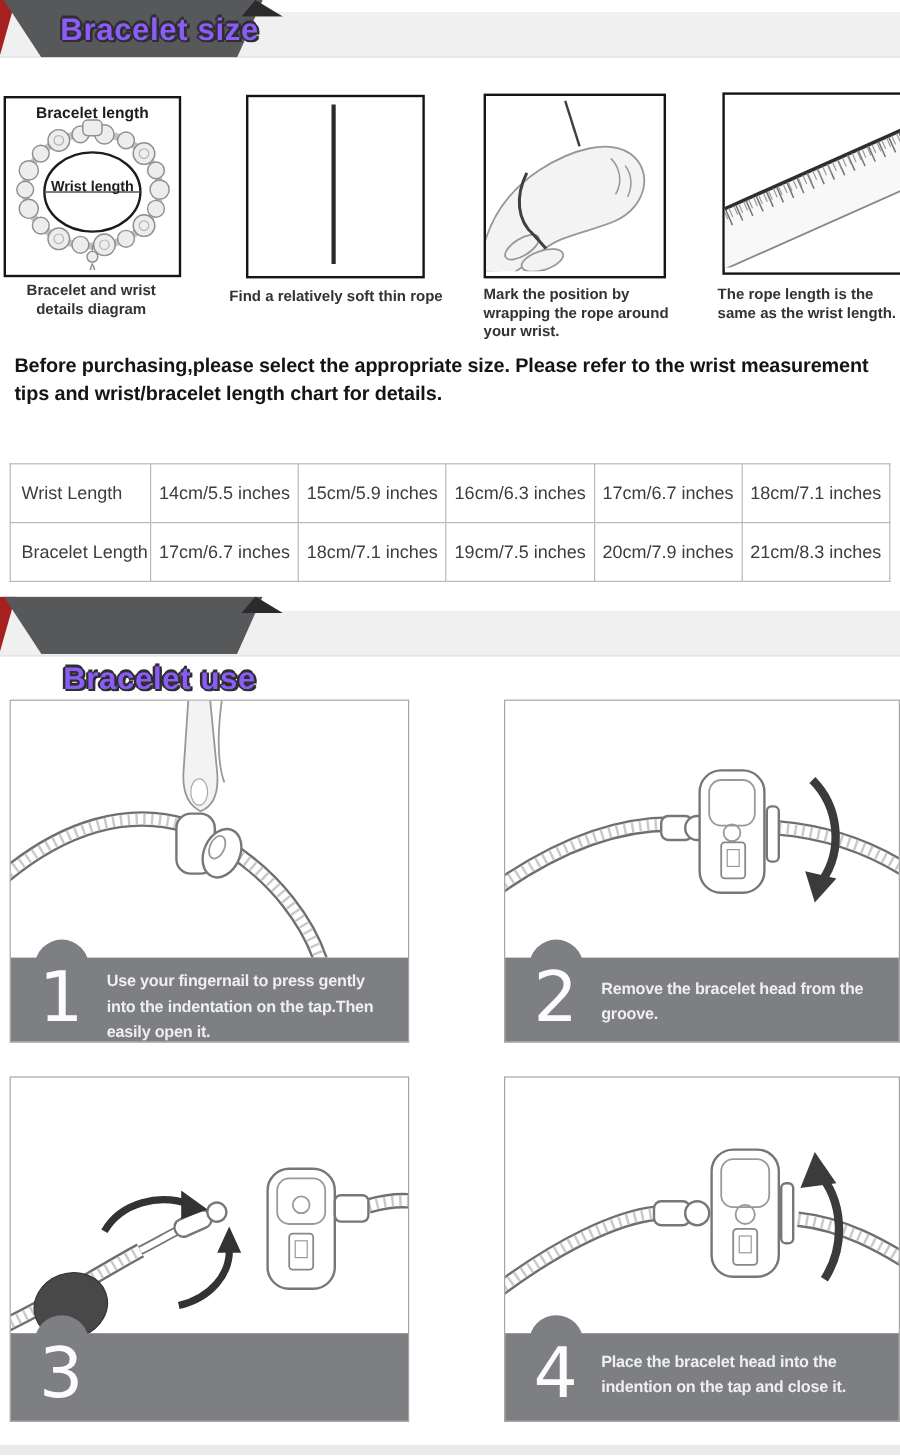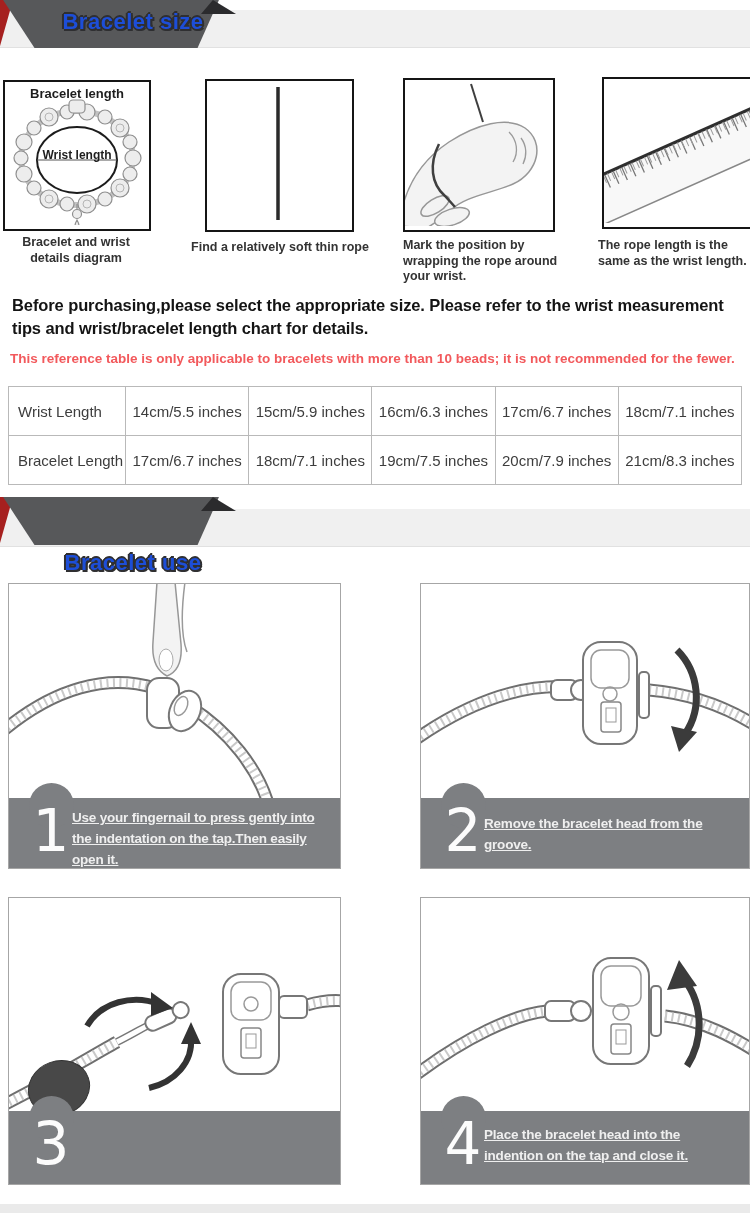--- a/index.html
+++ b/index.html
@@ -7,22 +7,22 @@
         font-family:"Liberation Sans","DejaVu Sans",sans-serif;}
 
   
   .band{position:absolute;left:0;width:750px;height:37px;background:#f0f0f0;border-bottom:1px solid #e1e1e1;}
   .ribbon-red{position:absolute;left:0;width:13px;height:46px;background:#a6201f;
               clip-path:polygon(0 0,100% 0,0 100%);}
   .banner{position:absolute;left:0;width:238px;height:48px;background:#57585a;
           clip-path:polygon(1.3% 0,92% 0,83% 100%,14.5% 100%);}
   .banner-fold{position:absolute;left:201px;width:35px;height:14px;background:#2b2b2d;
                clip-path:polygon(34% 0,100% 100%,0 100%);}
-  .banner-title{position:absolute;left:34px;width:166px;text-align:center;color:#1d4ed8;
-        font-size:22px;font-weight:bold;letter-spacing:0.5px;
+  .banner-title{position:absolute;left:34px;width:166px;text-align:center;color:#8b5cf6;
+        font-size:26px;font-weight:bold;letter-spacing:0.5px;
         text-shadow:-2px 0 0 #2f2f31,2px 0 0 #2f2f31,0 -2px 0 #2f2f31,0 2px 0 #2f2f31,
                     -1px -1px 0 #2f2f31,1px 1px 0 #2f2f31,2px 2px 0 #2f2f31;padding-left:16px;}
 
   
   .gbox{position:absolute;background:#fff;border:2px solid #151515;}
   .caption{position:absolute;font-size:12.5px;font-weight:bold;color:#333;line-height:1.25;
            white-space:pre-line;}
   .caption.center{text-align:center;}
   .diagram-label{position:absolute;width:100%;text-align:center;font-weight:bold;color:#1d1d1d;}
 
@@ -39,22 +39,22 @@
         text-align:center;padding:0;}
   table.size td.rowlabel{text-align:left;padding-left:9px;}
 
   
   .panel{position:absolute;background:#fff;border:1px solid #a6a6a6;box-sizing:border-box;}
   .illus{position:absolute;left:0;top:0;}
   .stepbar{position:absolute;left:0;right:0;bottom:0;background:#7d7f82;}
   .bump{position:absolute;left:20px;top:-15px;width:45px;height:45px;border-radius:50%;background:#7d7f82;}
   .stepnum{position:absolute;left:8px;top:4px;width:68px;text-align:center;color:#fcfcfc;
         font-size:58px;line-height:1;font-weight:400;font-family:"DejaVu Sans",sans-serif;}
-  .steptext{position:absolute;left:63px;top:10px;right:10px;color:#efefef;font-size:13.5px;
-        font-weight:bold;line-height:1.55;letter-spacing:-0.2px;text-decoration:underline;}
+  .steptext{position:absolute;left:80px;top:10px;right:10px;color:#efefef;font-size:13.5px;
+        font-weight:bold;line-height:1.55;letter-spacing:-0.2px;}
 
   .footer-strip{position:absolute;left:0;top:1204px;width:750px;height:9px;background:#eaeaea;}
 
   
   .ropeA{stroke:#6f6f6f;stroke-width:13;fill:none;}
   .ropeB{stroke:#ffffff;stroke-width:9;fill:none;}
   .ropeC{stroke:#c9c9c9;stroke-width:9;fill:none;stroke-dasharray:2 4.5;}
   .metal{fill:#fff;stroke:#777;stroke-width:2;}
   .metal-thin{fill:none;stroke:#999;stroke-width:1.5;}
   .arrow{stroke:#3b3b3b;stroke-width:7;fill:none;}
@@ -145,21 +145,20 @@
         <line x1="-30" y1="64" x2="182" y2="64" stroke="#2e2e2e" stroke-width="3"></line>
         <line x1="-28" y1="72" x2="182" y2="72" stroke="#777" stroke-width="14" stroke-dasharray="1.3 8"></line>
         <line x1="-24" y1="69" x2="182" y2="69" stroke="#9a9a9a" stroke-width="8" stroke-dasharray="1 3.5"></line>
       </g>
     </svg>
   </div>
   <div class="caption" style="left:598px;top:238px;width:155px;">The rope length is the
 same as the wrist length.</div>
 
   <div class="lead">Before purchasing,please select the appropriate size. Please refer to the wrist measurement tips and wrist/bracelet length chart for details.</div>
-  <div class="warning">This reference table is only applicable to bracelets with more than 10 beads; it is not recommended for the fewer.</div>
 
   <table class="size">
     <colgroup>
         <col style="width:117px">
         <col>
         <col>
         <col>
         <col>
         <col>
       </colgroup>

